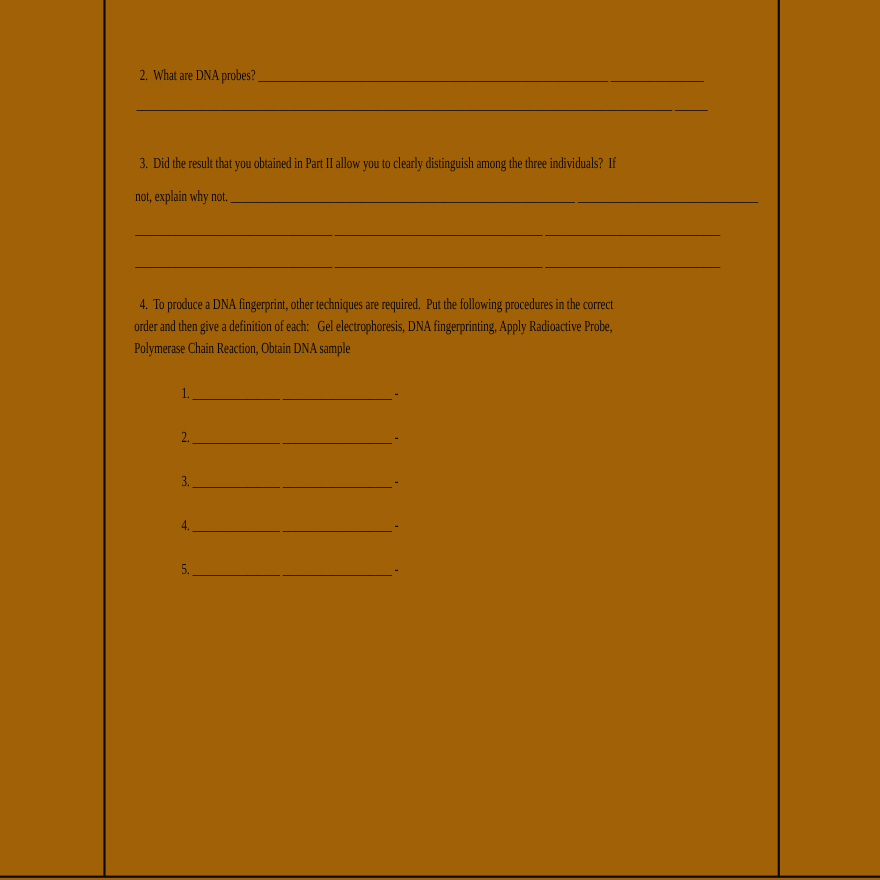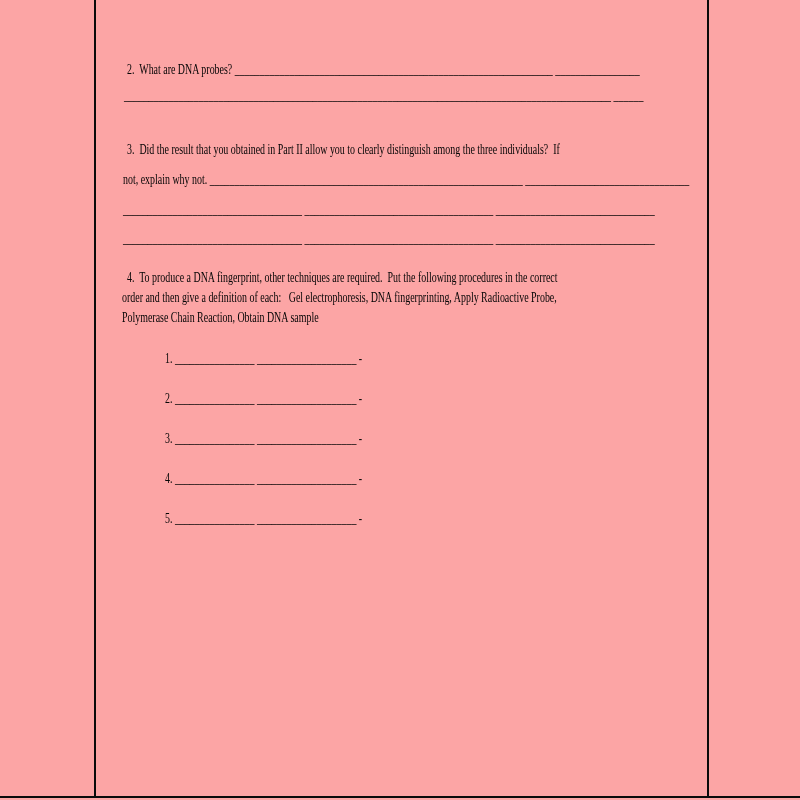--- a/index.html
+++ b/index.html
@@ -4,21 +4,21 @@
 <style>
   html, body {
     margin: 0;
     padding: 0;
     background: #ffffff;
   }
   .canvas {
     position: relative;
     width: 800px;
     height: 800px;
-    background: #fca5a5;
+    background: #a16207;
     overflow: hidden;
     font-family: "Liberation Serif", "DejaVu Serif", serif;
     color: #000000;
   }
   .vrule {
     position: absolute;
     top: 0;
     width: 2px;
     height: 797px;
     background: #0a0a0a;

